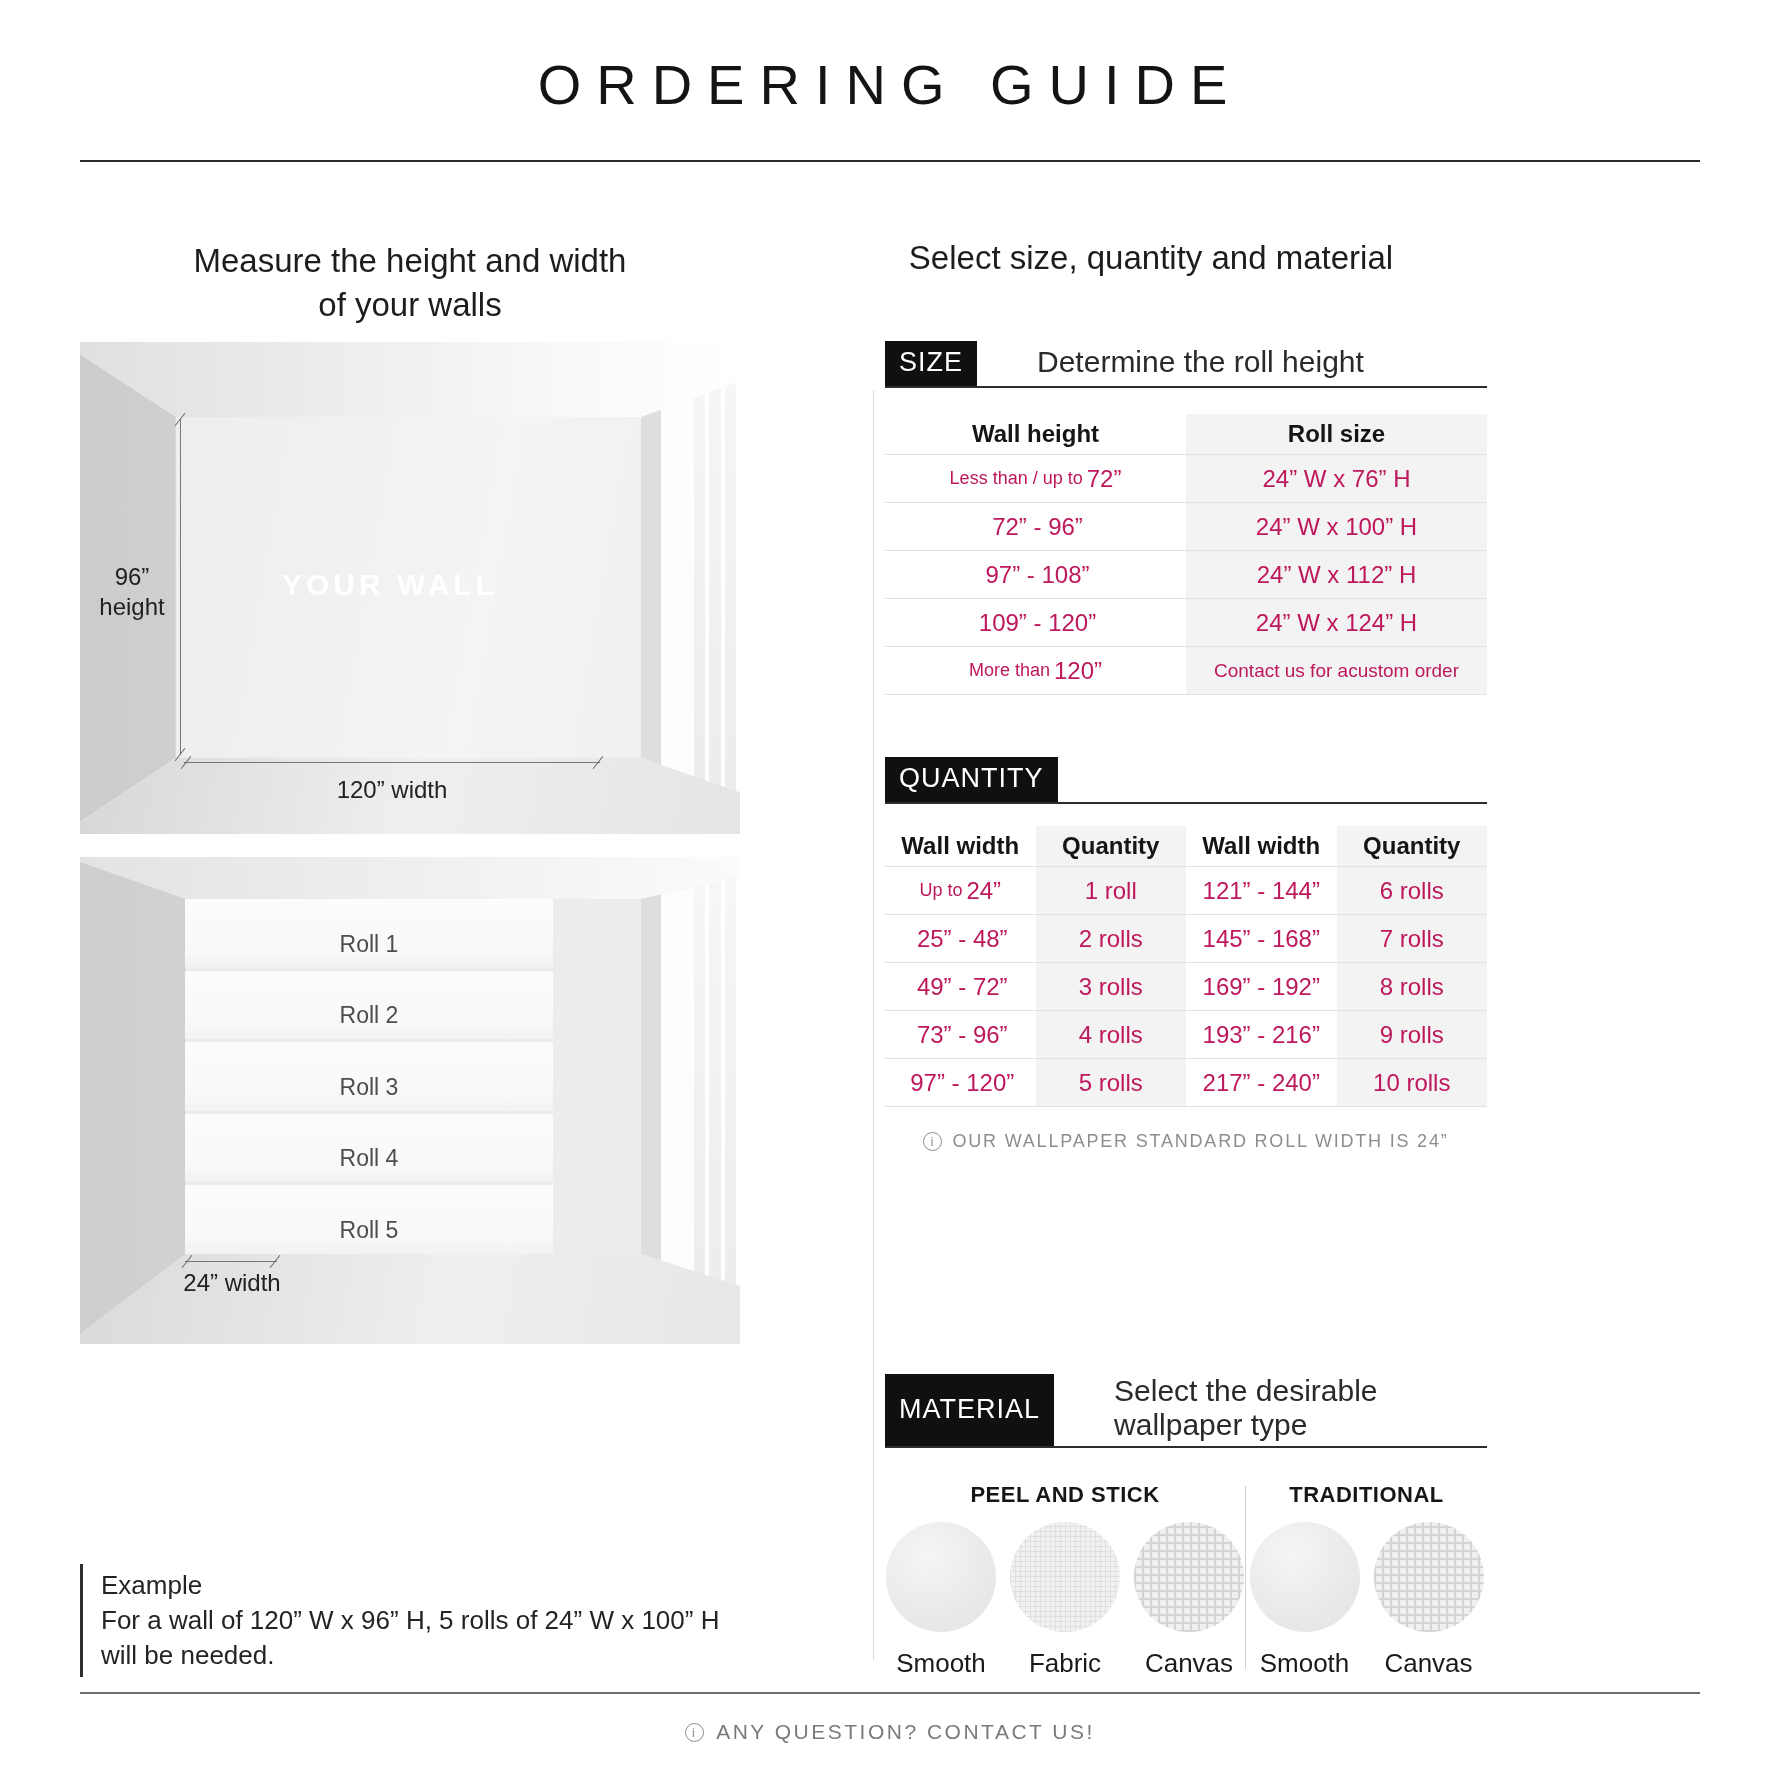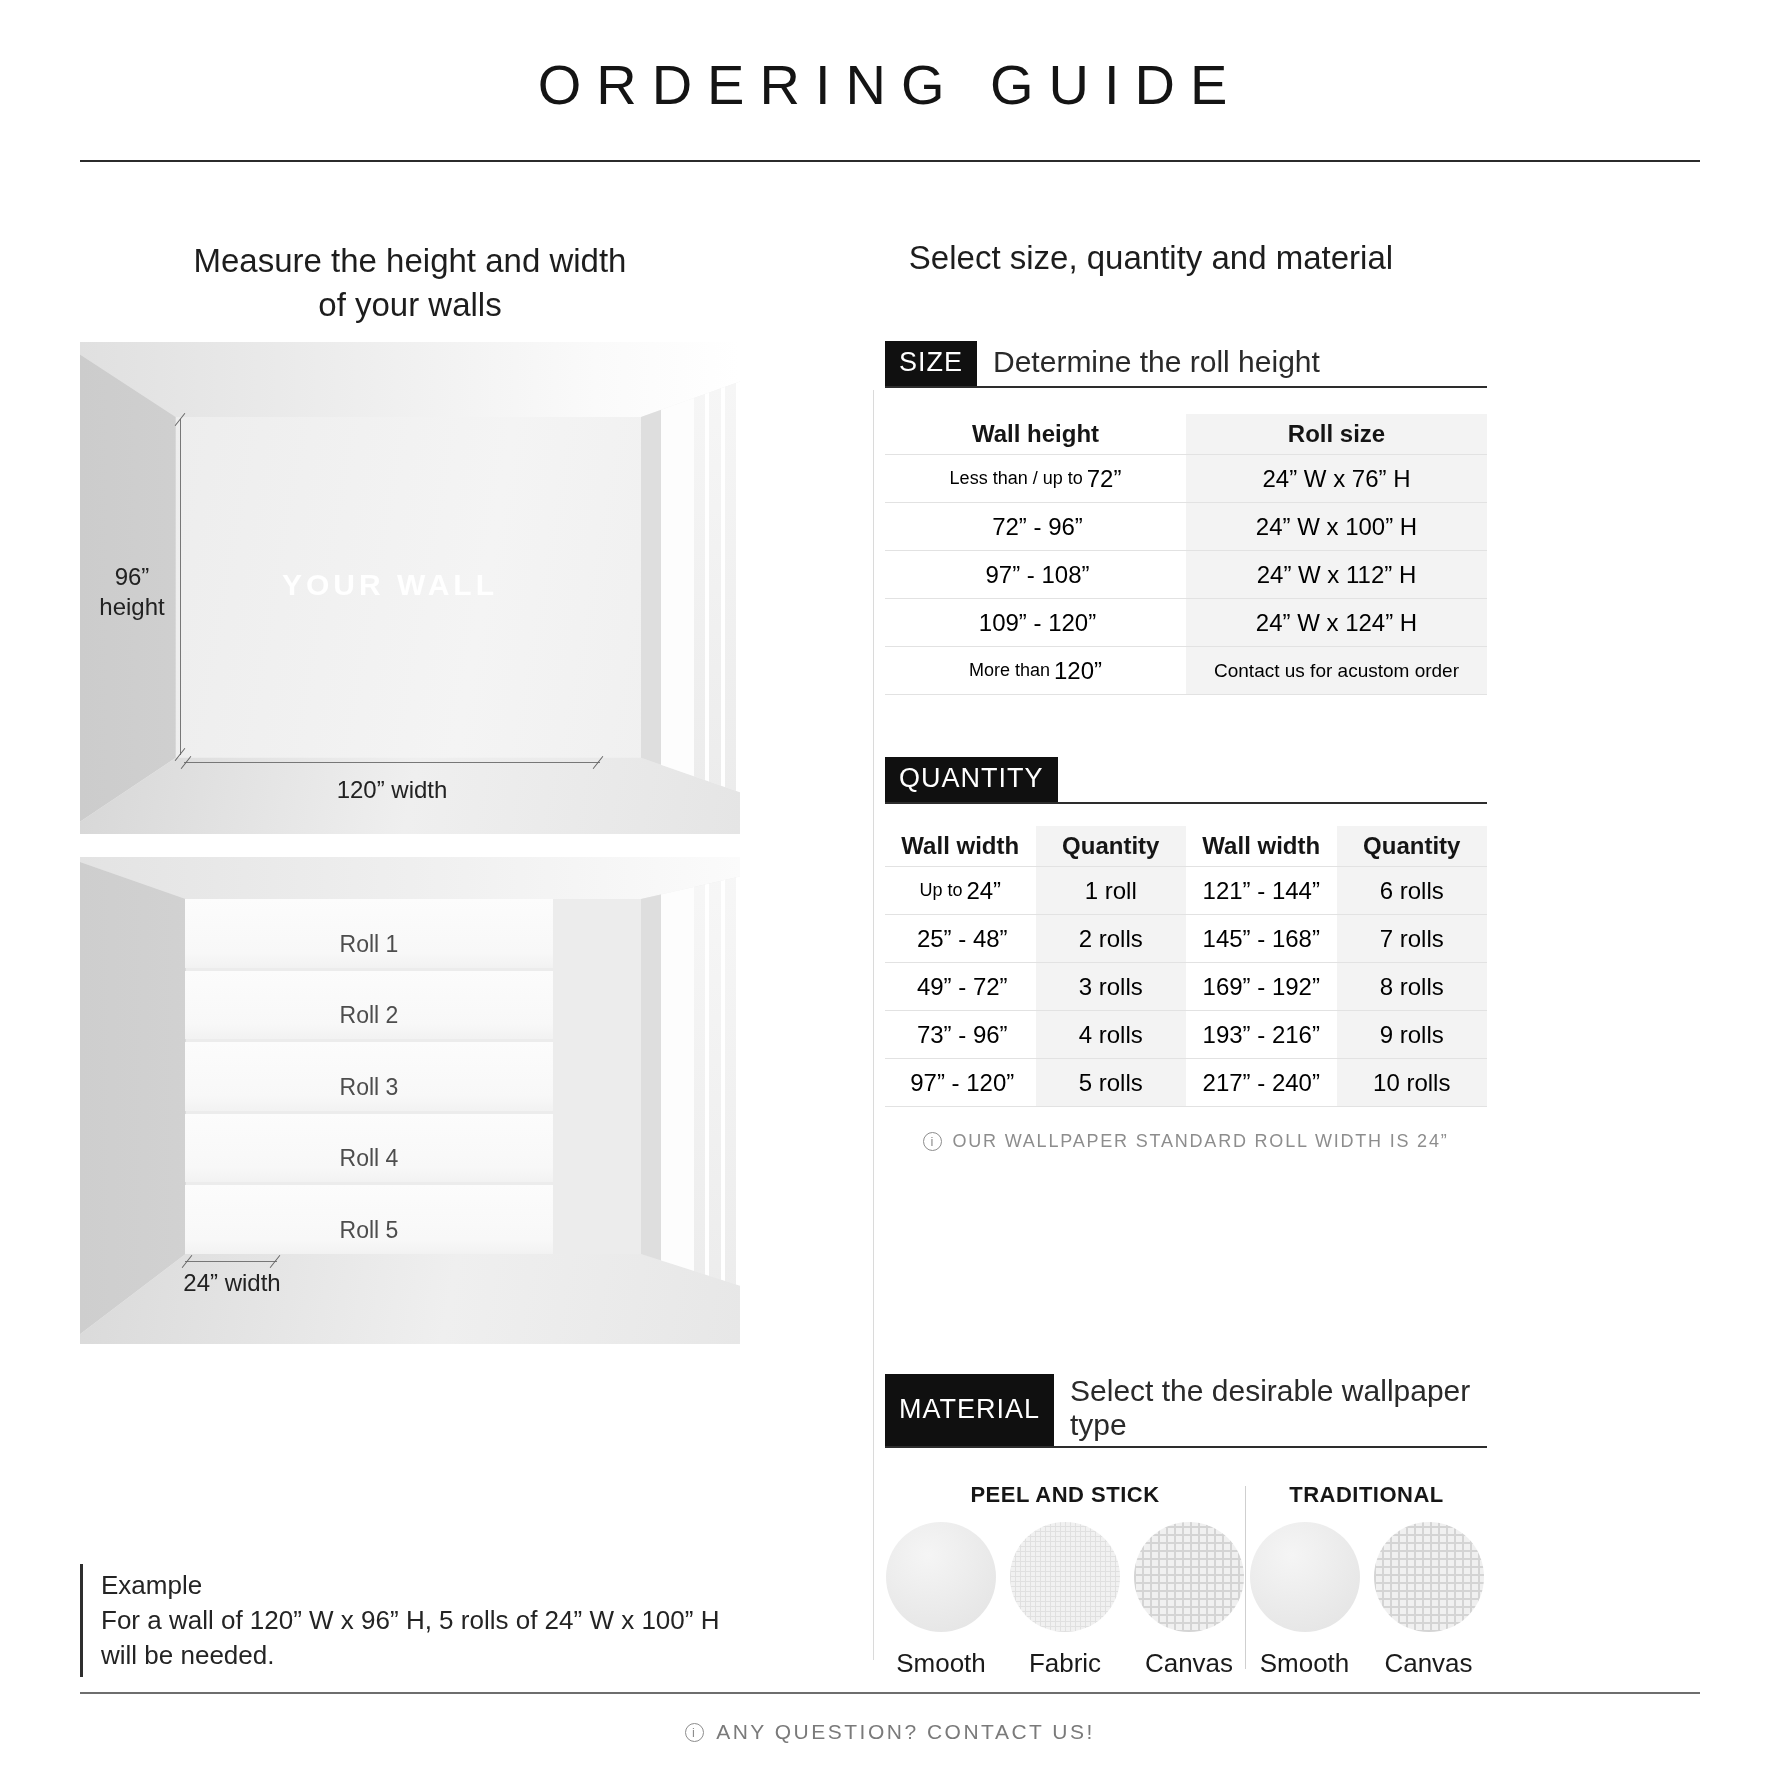--- a/index.html
+++ b/index.html
@@ -71,36 +71,36 @@
   .panel { flex:1; background:linear-gradient(to bottom,#fcfcfc 0%,#f8f8f8 78%,#f2f2f2);
            display:flex; align-items:flex-end; justify-content:center; padding-bottom:10px;
            font-size:23px; color:#4d4d4d; }
 
   
   .example { margin-top:220px; border-left:3px solid #2e2e2e; padding:4px 0 4px 18px;
              font-size:26px; color:#242424; line-height:1.35; }
   .example div { display:block; }
 
   
-  .section-head { display:flex; align-items:stretch; border-bottom:2px solid #2d2d2d; }
+  .section-head { display:flex; align-items:stretch; border-bottom:2px solid #2d2d2d;gap:44px; }
   .badge { background:#101010; color:#ffffff; font-size:27px; font-weight:500; letter-spacing:1px;
            padding:6px 14px 8px; display:flex; align-items:center; }
   .section-sub { font-size:30px; color:#2a2a2a; margin-left:16px; align-self:center; padding-bottom:4px; }
   .sh-size { margin-top:64px; }
   .sh-quantity { margin-top:62px; }
   .sh-material { margin-top:222px; }
 
   
   .tbl { width:100%; margin-top:26px; }
   .t-row { display:grid; border-bottom:1px solid #e2e2e2; }
   .size-tbl .t-row { grid-template-columns:1fr 1fr; }
   .q-tbl   .t-row { grid-template-columns:1fr 1fr 1fr 1fr; }
   .q-tbl { margin-top:22px; }
   .t-cell { min-height:47px; display:flex; align-items:center; justify-content:center;
-            font-size:24px; color:#000000; text-align:center; }
+            font-size:24px; color:#be185d; text-align:center; }
   .t-head .t-cell { min-height:40px; font-size:24px; font-weight:600; color:#151515; }
   .shade { background:#f3f3f3; }
   .small-prefix { font-size:18px; margin-right:4px; }
   .contact { flex-direction:row; line-height:1.25; padding:5px 0; }
   .contact span { display:block; font-size:19px; }
 
   .q-note { margin-top:24px; display:flex; justify-content:center; align-items:center; gap:10px;
             font-size:18px; letter-spacing:1.8px; color:#8d8d8d; }
 
   .info-icon { display:inline-flex; width:19px; height:19px; border:1.5px solid #8d8d8d; border-radius:50%;

